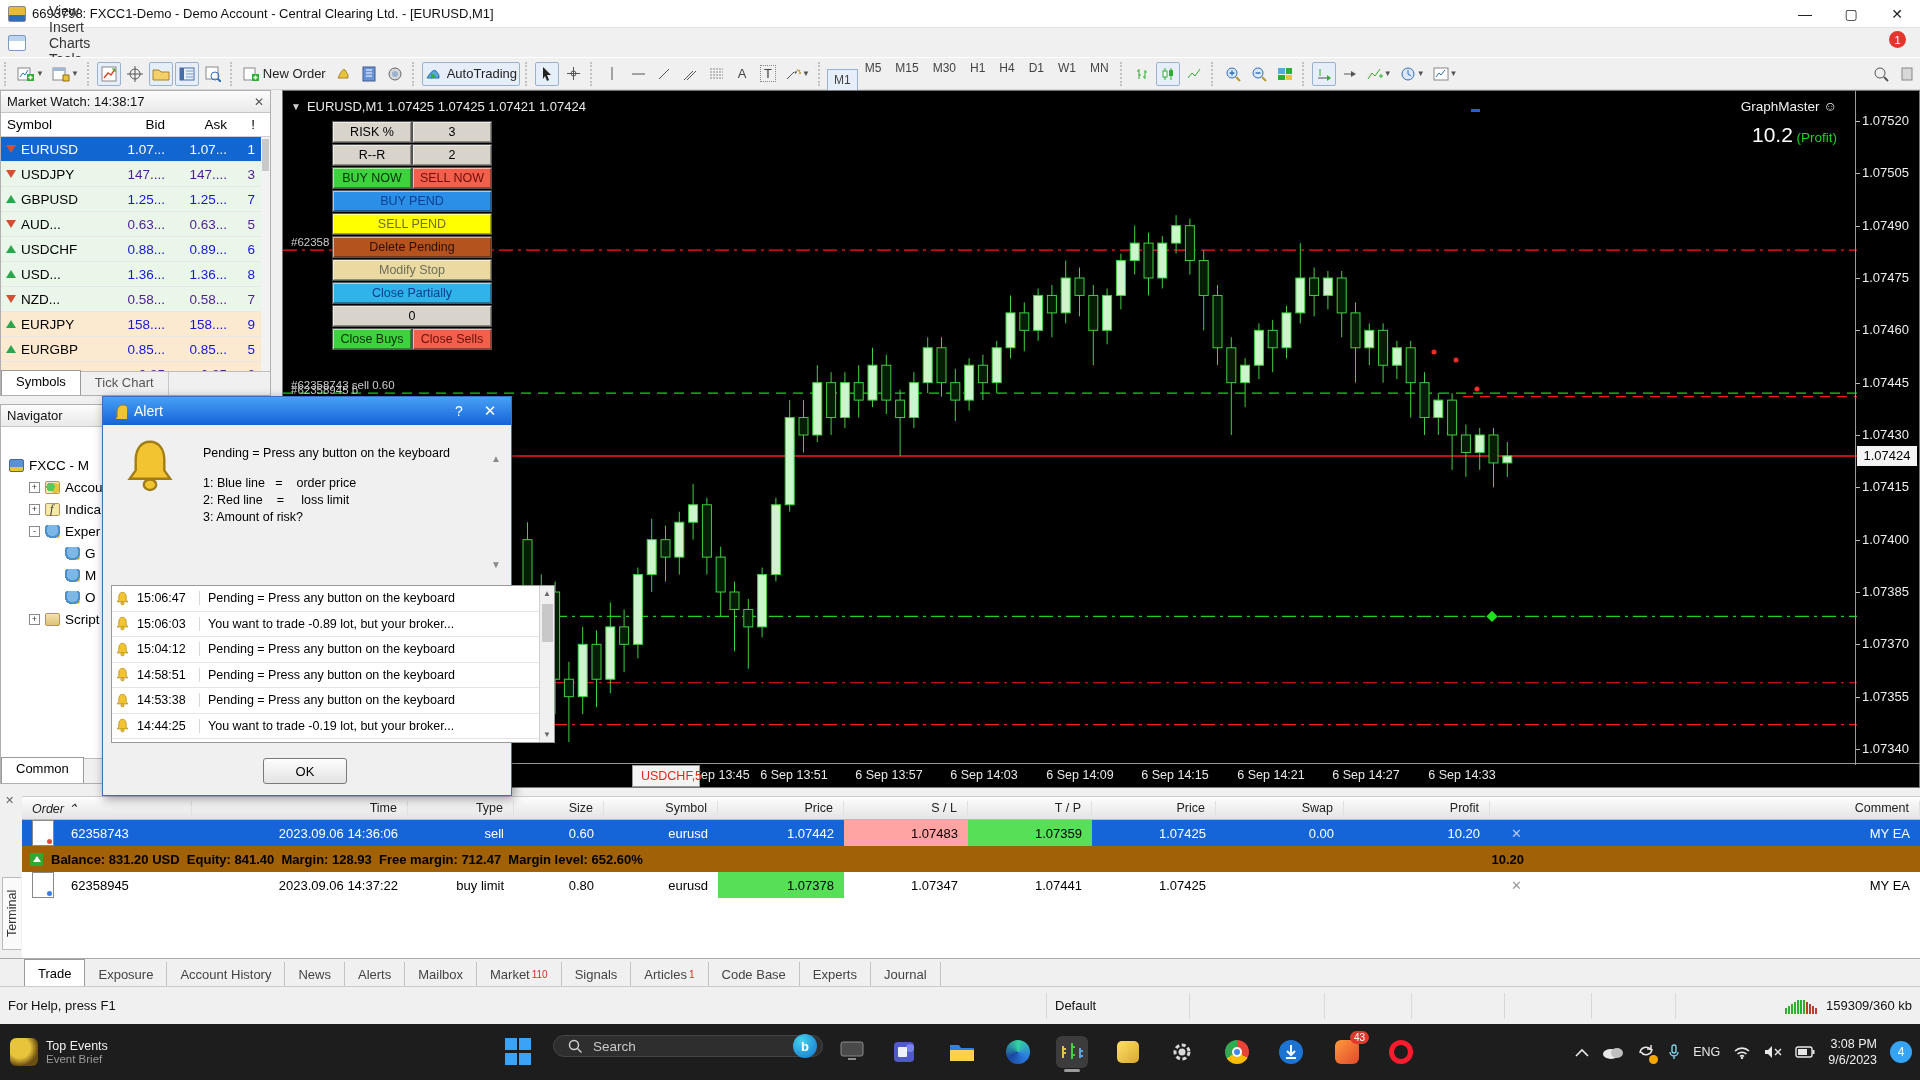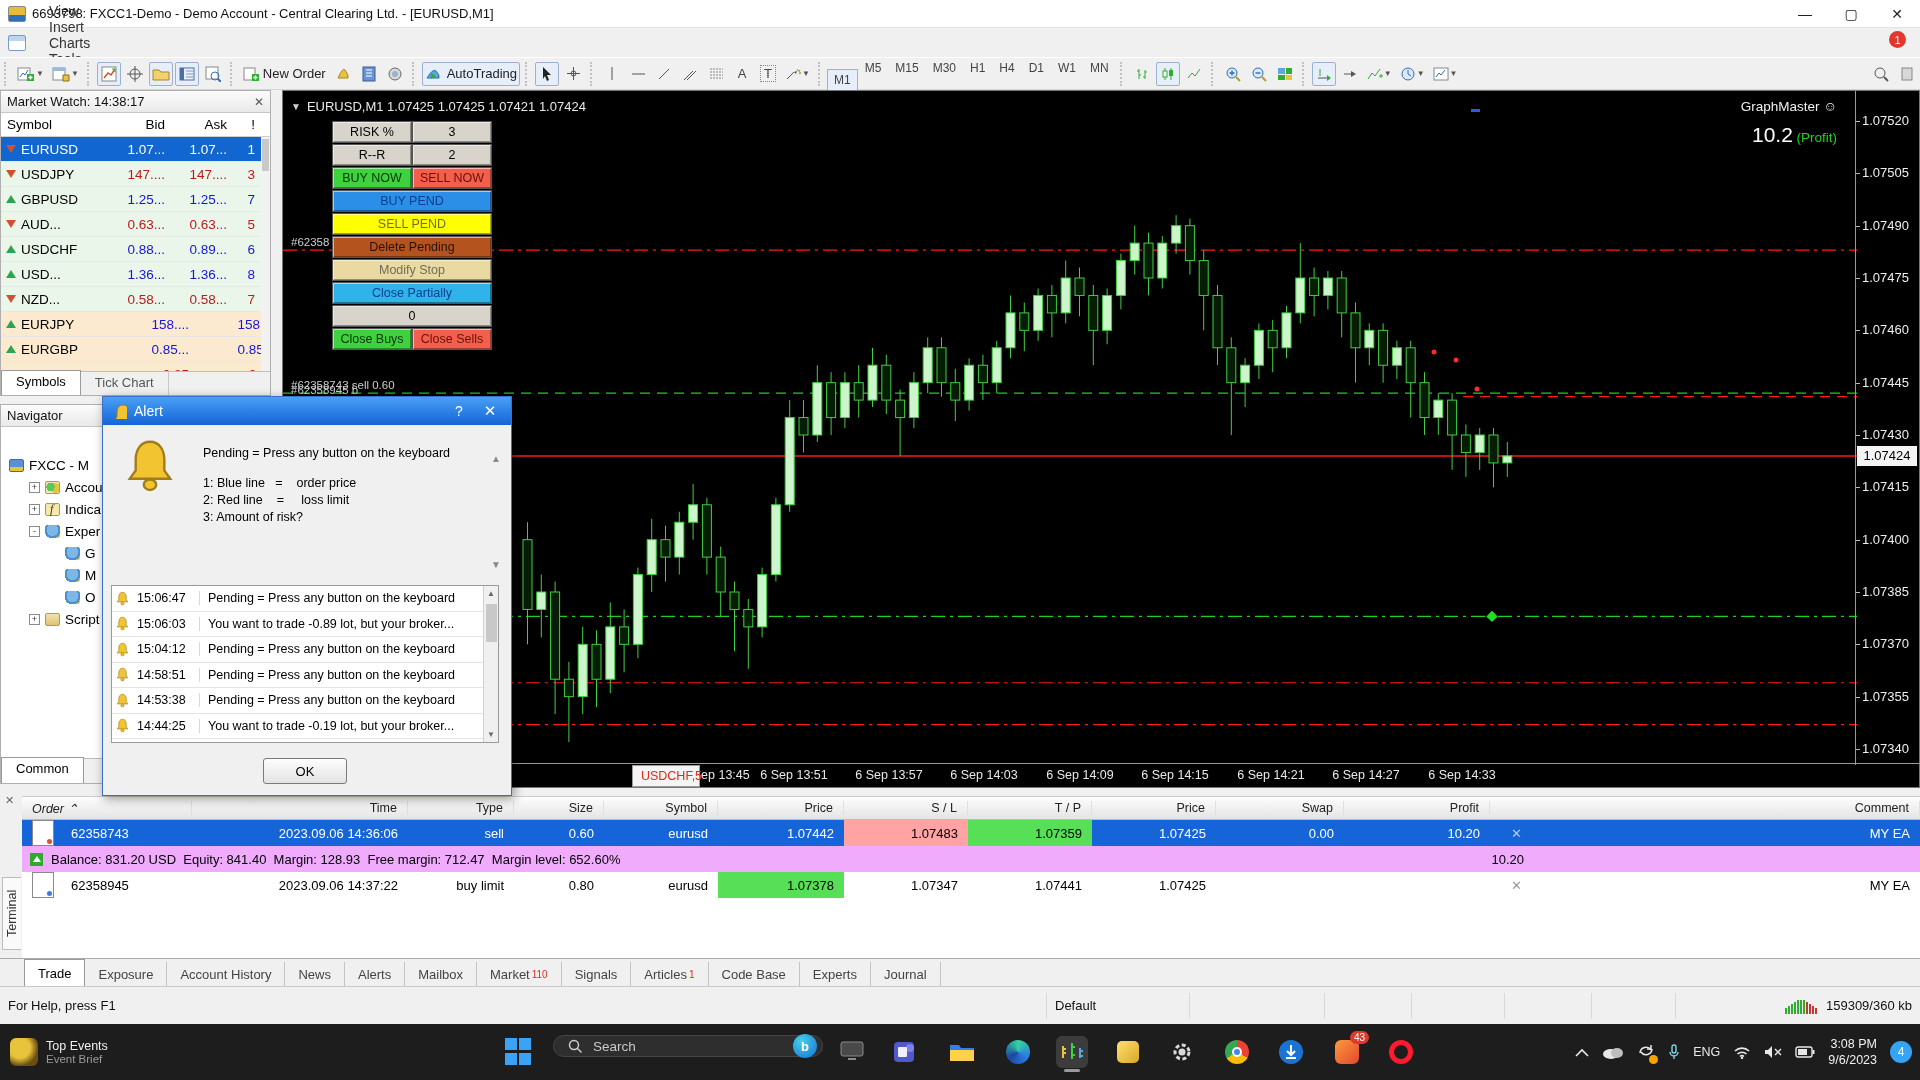--- a/index.html
+++ b/index.html
@@ -31,26 +31,26 @@
   .panel { background:#ffffff; border:1px solid #b0b0b0; }
   .panel-title { background:linear-gradient(180deg,#fcfcfc,#e9e9e9); border-bottom:1px solid #c6c6c6; font-size:13px; color:#111; display:flex; align-items:center; padding:0 6px; }
   .mw { left:0; top:90px; width:271px; height:306px; }
   .mw-title { height:22px; }
   .mw-close { margin-left:auto; color:#555; font-size:12px; }
   .mw-header { display:grid; grid-template-columns:104px 66px 62px 28px; height:24px; border-bottom:1px solid #cfcfcf; align-items:center; font-size:13.5px; color:#000;}
   .mw-header span { padding:0 6px; }
   .mw-header .num { text-align:right; }
   .mw-rows { height:236px; overflow:hidden; position:relative;}
   .mw-row { display:grid; grid-template-columns:104px 66px 62px 28px; height:25px; align-items:center; font-size:13.5px; border-bottom:1px solid #e7e7e7;}
-  .mw-row.green { background:#eaf6ea; } .mw-row.orange { background:#fcead0;gap:24px; }
+  .mw-row.green { background:#eaf6ea; } .mw-row.orange { background:#fcead0; }
   .mw-row.selected { background:#1266cf; color:#fff; }
   .mw-sym { display:flex; align-items:center; gap:5px; padding-left:5px; color:#000;}
   .mw-row.selected .mw-sym { color:#fff; }
   .mw-num { text-align:right; padding-right:6px; }
-  .c-red { color:#b91c1c; } .c-blue { color:#1616d8; }
+  .c-red { color:#4c1d95; } .c-blue { color:#1616d8; }
   .arr { width:0; height:0; display:inline-block; }
   .arr.up { border-left:5px solid transparent; border-right:5px solid transparent; border-bottom:8px solid #2da44e; }
   .arr.down { border-left:5px solid transparent; border-right:5px solid transparent; border-top:8px solid #d2502f; }
   .mw-scroll { position:absolute; right:0; top:0; width:9px; height:236px; background:#f2f2f2; }
   .mw-thumb { position:absolute; right:1px; top:2px; width:7px; height:32px; background:#c9c9c9; }
   .mw-tabs { position:absolute; left:0; bottom:0; height:24px; width:100%; background:#f0f0f0; display:flex; border-top:1px solid #bdbdbd;}
   .mw-tab { padding:3px 14px; font-size:13px; color:#555; border-right:1px solid #c9c9c9;}
   .mw-tab.active { background:#fff; color:#000; border:1px solid #9a9a9a; border-bottom:none; margin-top:-2px;}
   .nav { left:0; top:404px; width:271px; height:380px; }
   .nav-title { height:22px; }
@@ -99,21 +99,21 @@
   .tgrid { display:grid; grid-template-columns:170px 216px 106px 90px 114px 126px 124px 124px 124px 128px 146px 42px 1fr; }
   .thead { position:absolute; left:22px; top:8px; width:1898px; height:24px; background:linear-gradient(180deg,#fdfdfd,#e4e4e4); border-top:1px solid #ccc; border-bottom:1px solid #bbb; align-items:center; font-size:12.5px; color:#222;}
   .thead span { padding:0 10px; text-align:right; border-right:1px solid #e0e0e0; overflow:hidden; white-space:nowrap;}
   .thead span:first-child { text-align:left;font-style:italic; }
   .trow { position:absolute; left:22px; width:1898px; height:26px; background:#fff; align-items:center; font-size:13px; color:#000;}
   .trow span { padding:0 10px; text-align:right; white-space:nowrap; overflow:hidden; height:100%; display:flex; align-items:center; justify-content:flex-end;}
   .trow span.l { justify-content:flex-start; }
   .trow.selected { background:#1565d8; color:#fff; }
   .cell-pink { background:#ffa3a3; color:#000 !important; }
   .cell-green { background:#58df58; color:#000 !important; }
-  .balrow { position:absolute; left:22px; width:1898px; height:26px; background:#f0abfc; display:flex; align-items:center; font-weight:normal; font-size:13px; color:#000;}
+  .balrow { position:absolute; left:22px; width:1898px; height:26px; background:#a16207; display:flex; align-items:center; font-weight:bold; font-size:13px; color:#000;}
   .bal-icon { width:13px; height:13px; background:#2faa2f; margin:0 8px 0 8px; display:flex; align-items:center; justify-content:center;}
   .bal-icon::after{ content:""; width:0; height:0; border-left:4px solid transparent; border-right:4px solid transparent; border-bottom:6px solid #fff;}
   .bal-profit { position:absolute; left:1366px; width:146px; text-align:right; padding-right:10px;}
   .doc-ico { width:11px; height:13px; background:#fff; border:1px solid #8a8a8a; margin-right:7px; position:relative; flex:none;}
   .doc-ico::after { content:""; position:absolute; right:1px; bottom:1px; width:5px; height:5px; border-radius:50%;}
   .doc-ico.sell::after { background:#e8483a; } .doc-ico.buy::after { background:#3a7be8; }
   .row-x { color:#b9c9e8; font-size:13px;}
   .trow:not(.selected) .row-x { color:#9a9a9a; }
   .term-white { position:absolute; left:22px; top:110px; width:1898px; height:60px; background:#fff;}
   
@@ -145,21 +145,21 @@
   .tray-badge { width:22px; height:22px; border-radius:50%; background:#35a4f4; color:#fff; font-size:12px; display:flex; align-items:center; justify-content:center;}
   
   .alert { left:102px; top:396px; width:410px; height:400px; background:#f0f0f0; border:1px solid #3a70c8; box-shadow:2px 3px 10px rgba(0,0,0,.4); z-index:50;}
   .alert-title { height:28px; background:linear-gradient(180deg,#49a0f5,#1464d8); display:flex; align-items:center; color:#fff; font-size:14px; padding:0 8px; gap:7px;}
   .alert-title .hb { margin-left:auto; width:22px; text-align:center; font-size:14px;}
   .alert-title .cb { width:26px; text-align:center; font-size:15px;}
   .alert-msg { position:absolute; left:100px; top:48px; width:280px; font-size:12.5px; color:#000; white-space:pre; line-height:17px;}
   .alert-msg .first { margin-bottom:13px; }
   .big-bell { position:absolute; left:18px; top:40px; }
   .mini-scroll { position:absolute; right:10px; color:#8a8a8a; font-size:10px;}
-  .alert-list { position:absolute; left:8px; top:188px; width:388px; height:158px; background:#fff; border:1px solid #9a9a9a; overflow:hidden;}
+  .alert-list { position:absolute; left:8px; top:188px; width:444px; height:158px; background:#fff; border:1px solid #9a9a9a; overflow:hidden;}
   .al-row { display:flex; align-items:center; height:25.5px; border-bottom:1px solid #e4e4e4; font-size:12.5px; color:#000;}
   .al-time { width:62px; flex:none; margin-left:4px;}
   .al-msg { border-left:1px solid #d8d8d8; padding-left:8px; flex:1; white-space:nowrap; overflow:hidden;}
   .al-scroll { position:absolute; right:0; top:0; width:15px; height:100%; background:#f0f0f0; border-left:1px solid #d0d0d0;}
   .al-thumb { position:absolute; left:2px; top:18px; width:11px; height:38px; background:#c8c8c8;}
   .al-arrow { position:absolute; left:3px; font-size:8px; color:#666;}
   .ok-btn { position:absolute; left:160px; top:361px; width:84px; height:26px; background:linear-gradient(180deg,#fdfdfd,#e3e3e3); border:1px solid #7a7a7a; border-radius:3px; display:flex; align-items:center; justify-content:center; font-size:13px; color:#000;}
   svg text { font-family:"Liberation Sans",sans-serif; }
 </style>
 </head>

